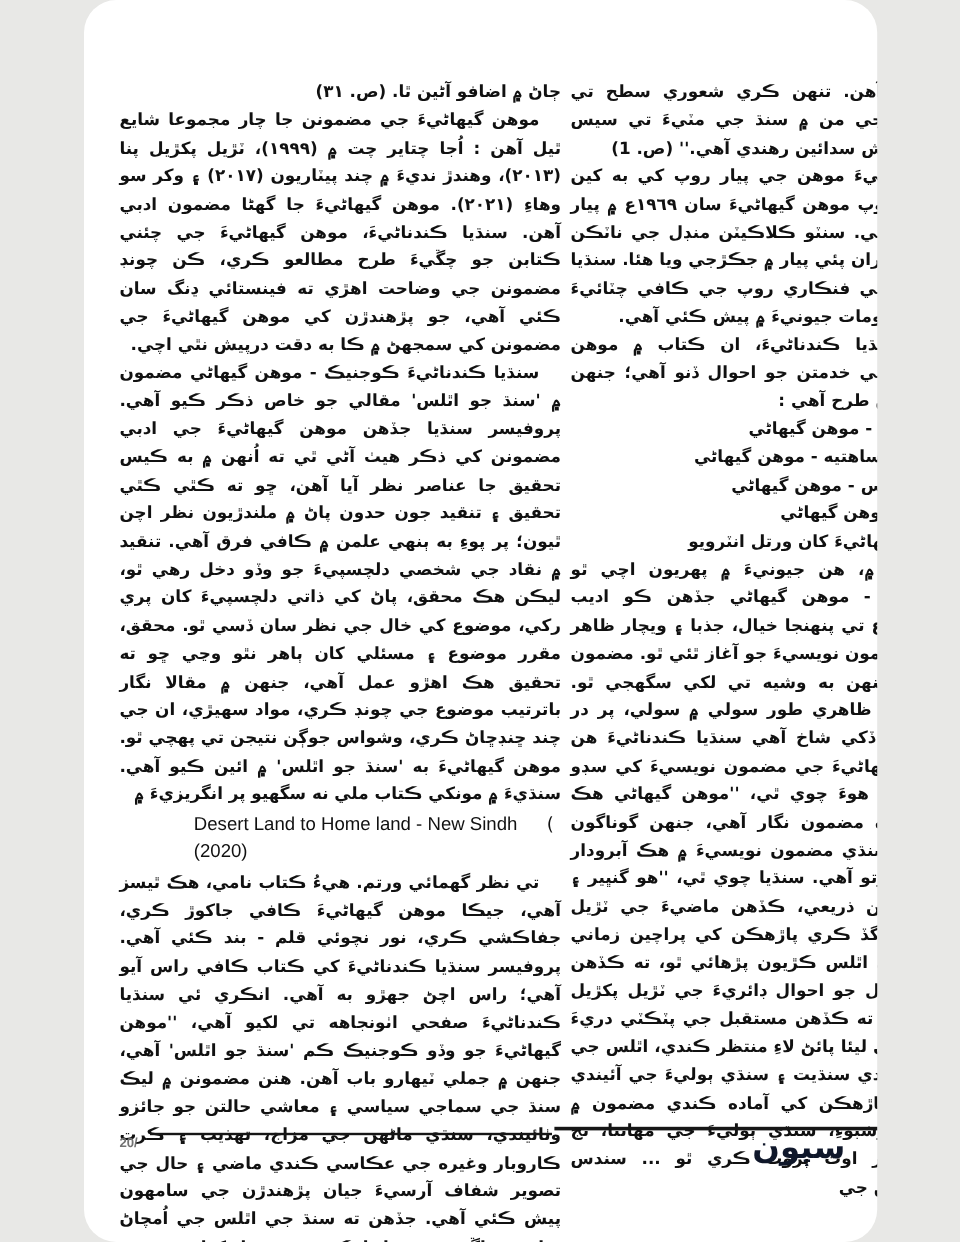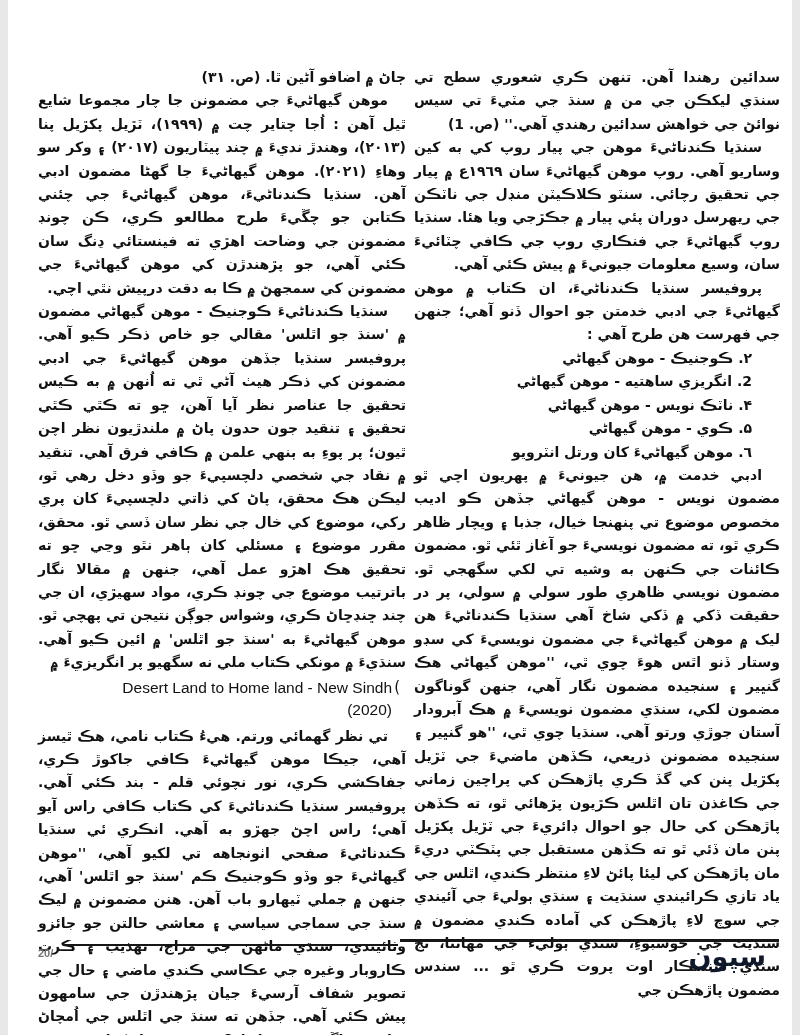--- a/index.html
+++ b/index.html
@@ -1,24 +1,25 @@
 <!DOCTYPE html>
 <html><head>
 <meta charset="utf-8">
 <style>
   html,body{margin:0;padding:0;}
   body{background:#e8e8e6;}
   .page{
     position:relative;
-    width:784px;height:1035px;
+    width:661px;height:1035px;
     margin:0 auto;
     background:#ffffff;
     overflow:hidden;
     font-family:"DejaVu Sans",sans-serif;
     color:#111;
+    border-radius:27px;
   }
   .col{
     position:absolute;
     top:66px;
     font-size:14px;
     font-weight:bold;
     line-height:23.4px;
     direction:rtl;
     text-align:justify;
     text-justify:inter-word;
@@ -29,21 +30,21 @@
   .para.indent{text-indent:18px;}
   .book-list{margin:0;padding:0 28px 0 0;list-style:none;}
   .book-list div{text-align:right;}
   .english-block{
     direction:ltr;
     position:relative;
     font-family:"Liberation Sans",sans-serif;
     font-weight:normal;
     font-size:15.5px;
     line-height:22px;
-    text-align:right;
+    text-align:left;
     padding:2px 14px 4px 62px;
   }
   .english-block .paren{
     position:absolute;right:6px;top:1px;
     font-family:"DejaVu Sans",sans-serif;
     font-size:15px;
   }
   .footer-rule{position:absolute;background:#161616;}
   .rule-left{left:55px;top:944px;width:335px;height:2px;}
   .rule-right{left:392px;top:939px;width:379px;height:3px;}

